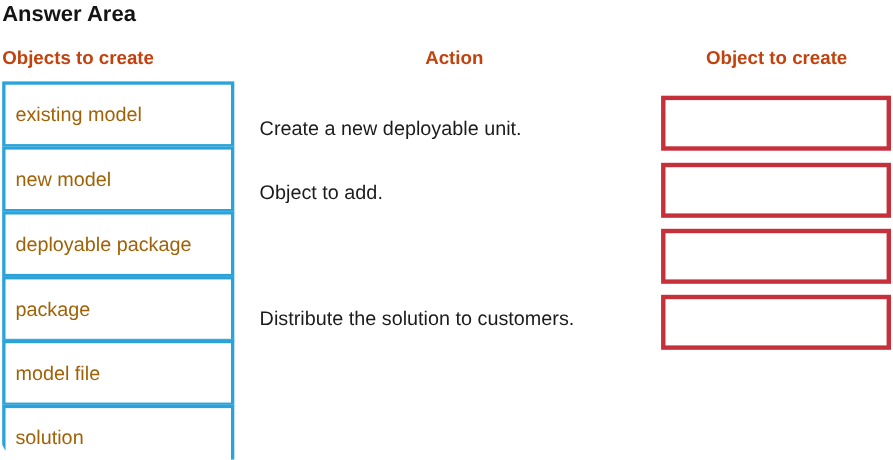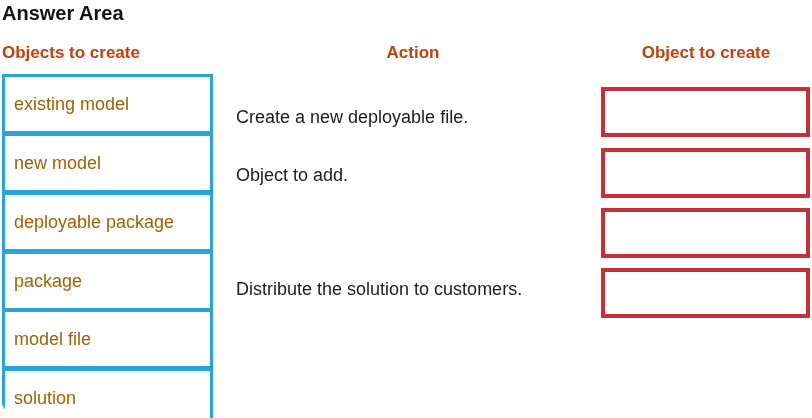--- a/index.html
+++ b/index.html
@@ -80,21 +80,21 @@
   <div class="col-header mid">Action</div>
   <div class="col-header right">Object to create</div>
 
   <div class="source-box" style="top:74px">existing model</div>
   <div class="source-box" style="top:133px">new model</div>
   <div class="source-box" style="top:192px">deployable package</div>
   <div class="source-box" style="top:251px">package</div>
   <div class="source-box" style="top:309px">model file</div>
   <div class="source-box" style="top:368px">solution</div>
 
-  <div class="action-label" style="top:106px">Create a new deployable file.</div>
+  <div class="action-label" style="top:106px">Create a new deployable unit.</div>
   <div class="action-label" style="top:164px">Object to add.</div>
   <div class="action-label" style="top:278px">Distribute the solution to customers.</div>
 
   <div class="target-box" style="top:87px"></div>
   <div class="target-box" style="top:148px"></div>
   <div class="target-box" style="top:208px"></div>
   <div class="target-box" style="top:268px"></div>
 
 </div>
 

